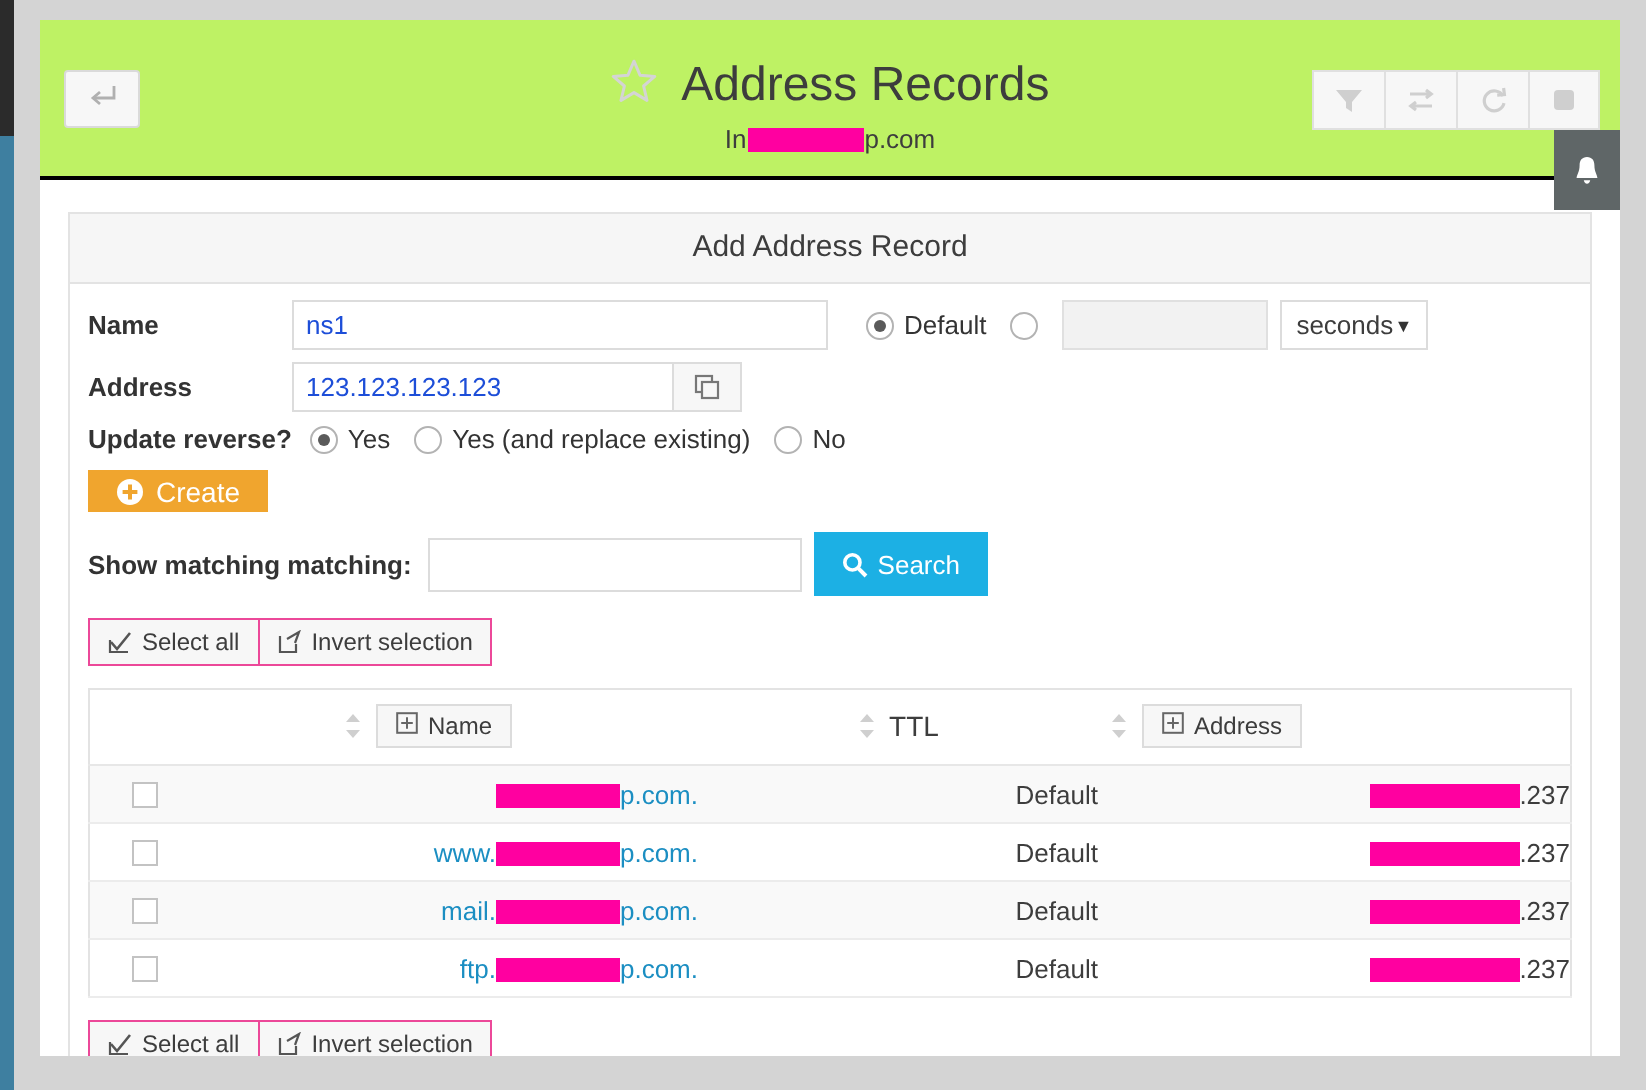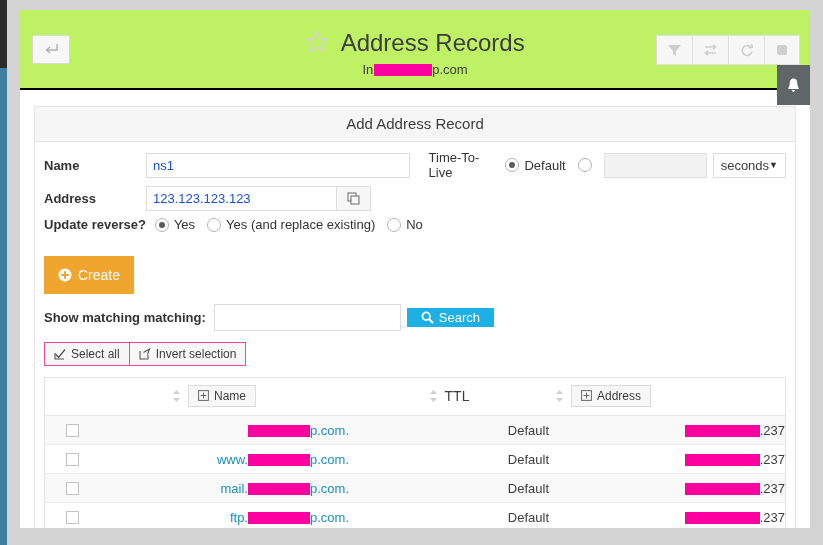--- a/index.html
+++ b/index.html
@@ -231,22 +231,22 @@
     border: none;
     cursor: pointer;
     font-family: "Liberation Sans", sans-serif;
     box-sizing: border-box;
   }
   #create-button {
     background: #f0a52e;
     color: #fff;
     font-size: 14px;
     padding: 0 14px;
-    height: 38px;
-    margin-top: 24px;
+    height: 21px;
+    margin-top: 8px;
   }
   #create-button .ic { margin-right: 6px; display: flex; }
   .search-row {
     display: flex;
     align-items: center;
     margin-top: 10px;
   }
   .search-label {
     font-weight: bold;
     font-size: 13px;
@@ -260,21 +260,21 @@
     padding: 0 6px;
     background: #fff;
     outline: none;
     font-family: "Liberation Sans", sans-serif;
     font-size: 13px;
   }
   #search-button {
     background: #1cb0e4;
     color: #fff;
     font-size: 13px;
-    height: 19px;
+    height: 32px;
     padding: 0 14px;
     margin-left: 6px;
   }
   #search-button .ic { margin-right: 5px; display: flex; }
   .sel-group {
     display: flex;
     margin-top: 11px;
   }
   .sel-btn {
     border: 1px solid #ec4899;
@@ -426,21 +426,20 @@
   <div id="content">
 
     <div class="panel">
       <div class="panel-head">Add Address Record</div>
       <div class="panel-body">
 
         <div class="form-row">
           <div class="flabel">Name</div>
           <input id="name-input" class="finput" value="ns1" style="">
           <div class="ttl-wrap">
-            <span class="ttl-label">Time-To-Live</span>
             <span class="radio on"></span>
             <span class="radio-label">Default</span>
             <span class="radio"></span>
             <input id="ttl-value-input" class="finput" value="" style="">
             <div id="ttl-unit-select">
               <span>seconds</span>
               <span class="caret">▼</span>
             </div>
           </div>
         </div>

